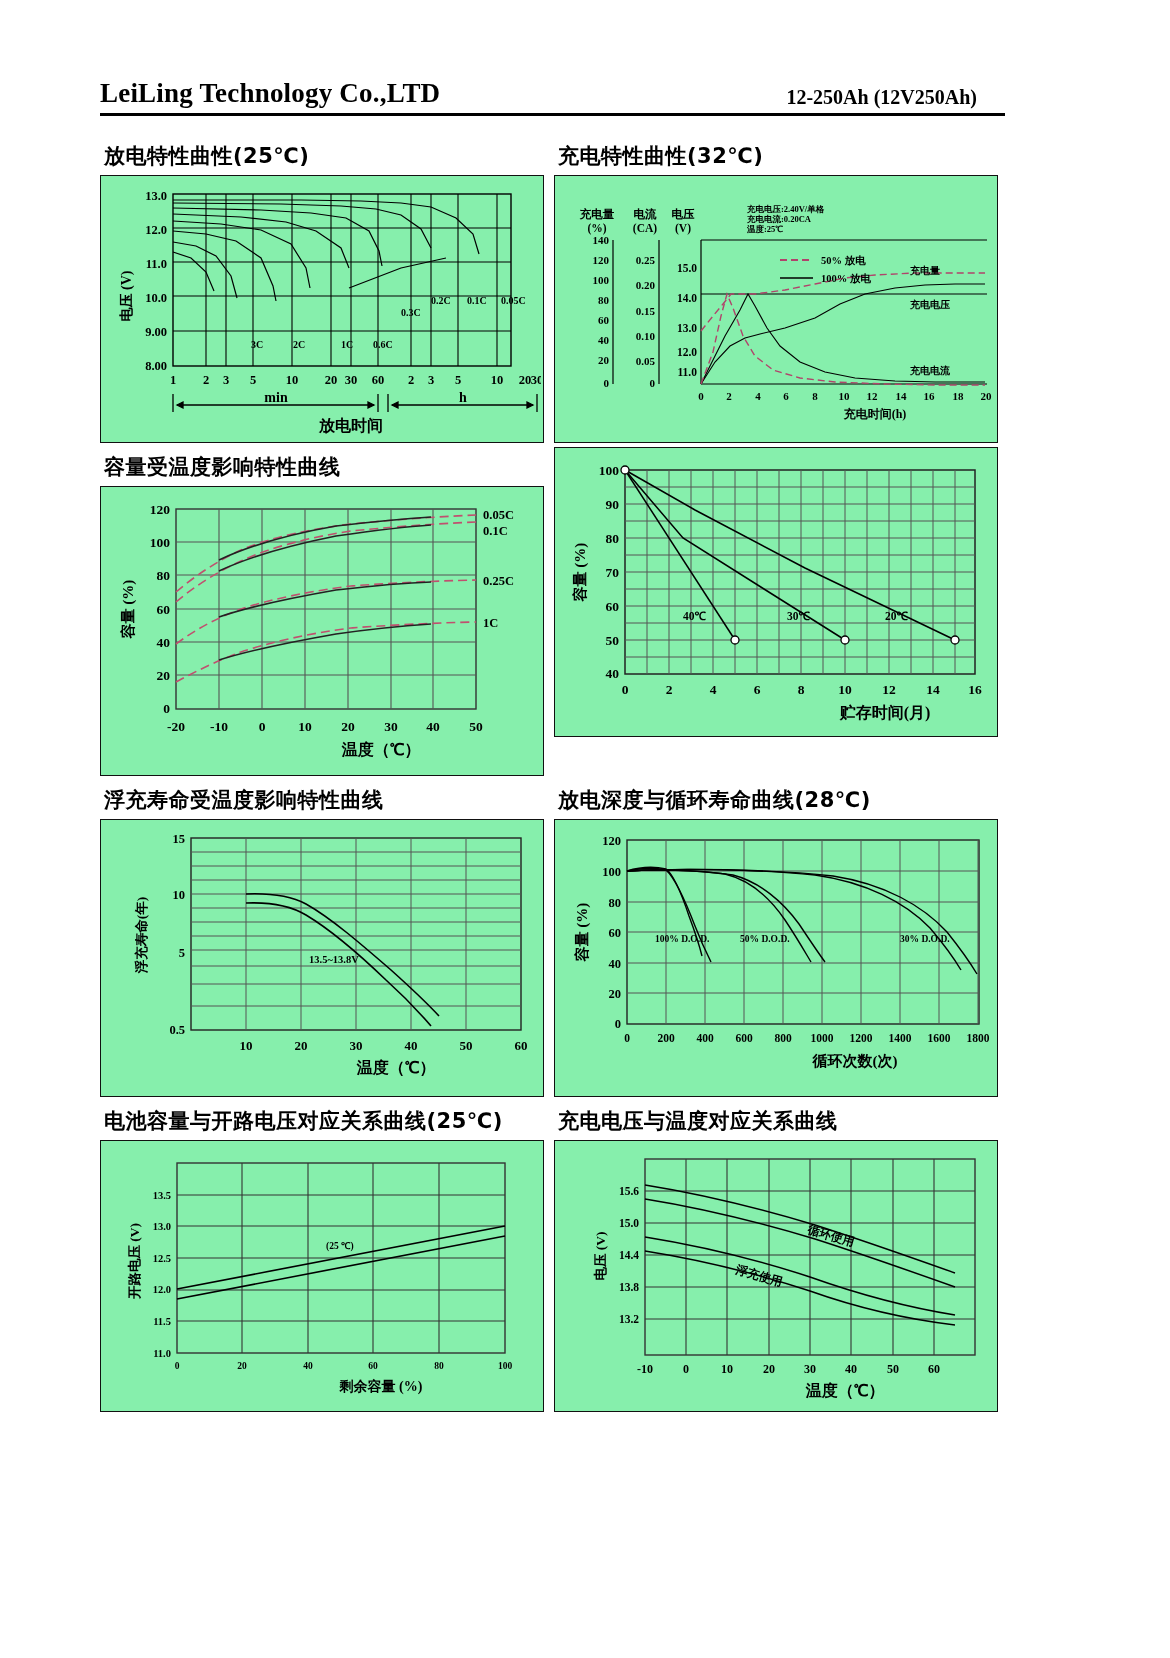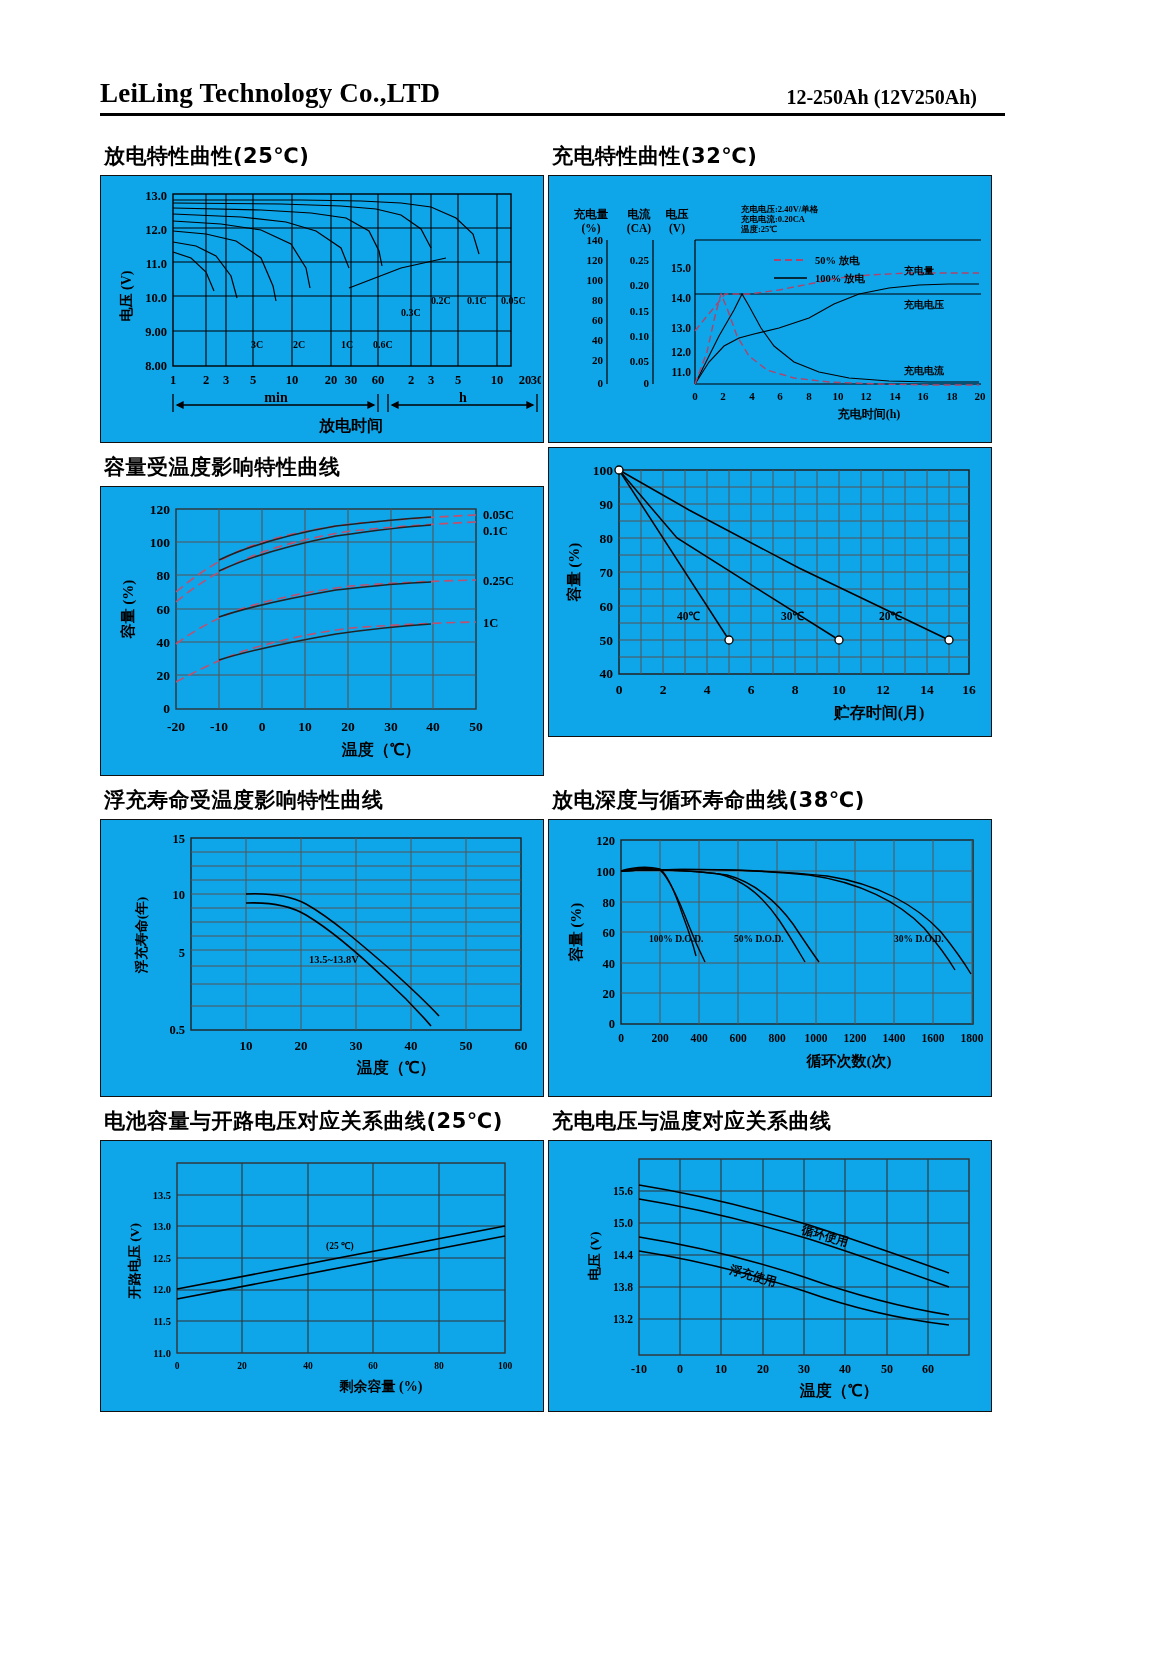--- a/index.html
+++ b/index.html
@@ -4,24 +4,24 @@
 <style>
   html,body{margin:0;padding:0;background:#fff;}
   body{width:1170px;height:1658px;font-family:"Liberation Serif",serif;color:#000;}
   .page{position:relative;width:1170px;height:1393px;box-sizing:border-box;padding:0;}
   .header{position:absolute;left:100px;top:78px;width:905px;}
   .header-row{display:flex;justify-content:space-between;align-items:flex-end;}
   .company{font-size:27px;font-weight:bold;font-family:"Liberation Serif",serif;letter-spacing:.2px;}
   .model{font-size:20px;font-weight:bold;font-family:"Liberation Serif",serif;margin-right:28px;}
   .hrule{border-top:3px solid #000;margin-top:4px;width:905px;}
   .grid{position:absolute;left:100px;top:136px;width:910px;}
-  .row{display:flex;gap:4px;margin-bottom:4px;}
+  .row{display:flex;gap:10px;margin-bottom:4px;}
   .cell{width:444px;}
   .cap{font-size:21px;font-weight:bold;font-family:"DejaVu Sans",sans-serif;margin:6px 0 5px 4px;letter-spacing:.5px;}
-  .panel{border:1.6px solid #111;background:#0ea5e9;box-sizing:border-box;}
+  .panel{border:1.6px solid #111;background:#86efac;box-sizing:border-box;}
   .p1{height:268px;}
   .p2{height:290px;}
   .p3{height:278px;}
   .p4{height:272px;}
   svg{display:block;}
   text{font-family:"Liberation Serif",serif;}
 </style>
 </head>
 <body>
 
@@ -393,21 +393,21 @@
                 <text x="365" y="230">50</text>
                 <text x="420" y="230">60</text>
             </g>
             <text x="295" y="253" font-size="16" font-weight="bold" text-anchor="middle" font-family="DejaVu Sans, sans-serif">温度（℃）</text>
             <text x="208" y="143" font-size="10.5" font-weight="bold">13.5~13.8V</text>
           </svg>
         </div>
       </div>
 
       <div class="cell">
-        <div class="cap">放电深度与循环寿命曲线(38℃)</div>
+        <div class="cap">放电深度与循环寿命曲线(28℃)</div>
         <div class="panel p3">
           <svg width="440" height="266" viewBox="0 0 440 266">
             <g stroke="#555" fill="none" stroke-width="1">
               <rect x="72" y="20" width="352" height="184" stroke="#222" stroke-width="1.4"></rect>
               <line x1="72" y1="51" x2="424" y2="51"></line>
                 <line x1="72" y1="82" x2="424" y2="82"></line>
               <line x1="72" y1="112" x2="424" y2="112"></line>
                 <line x1="72" y1="143" x2="424" y2="143"></line>
               <line x1="72" y1="173" x2="424" y2="173"></line>
               <line x1="111" y1="20" x2="111" y2="204"></line>

